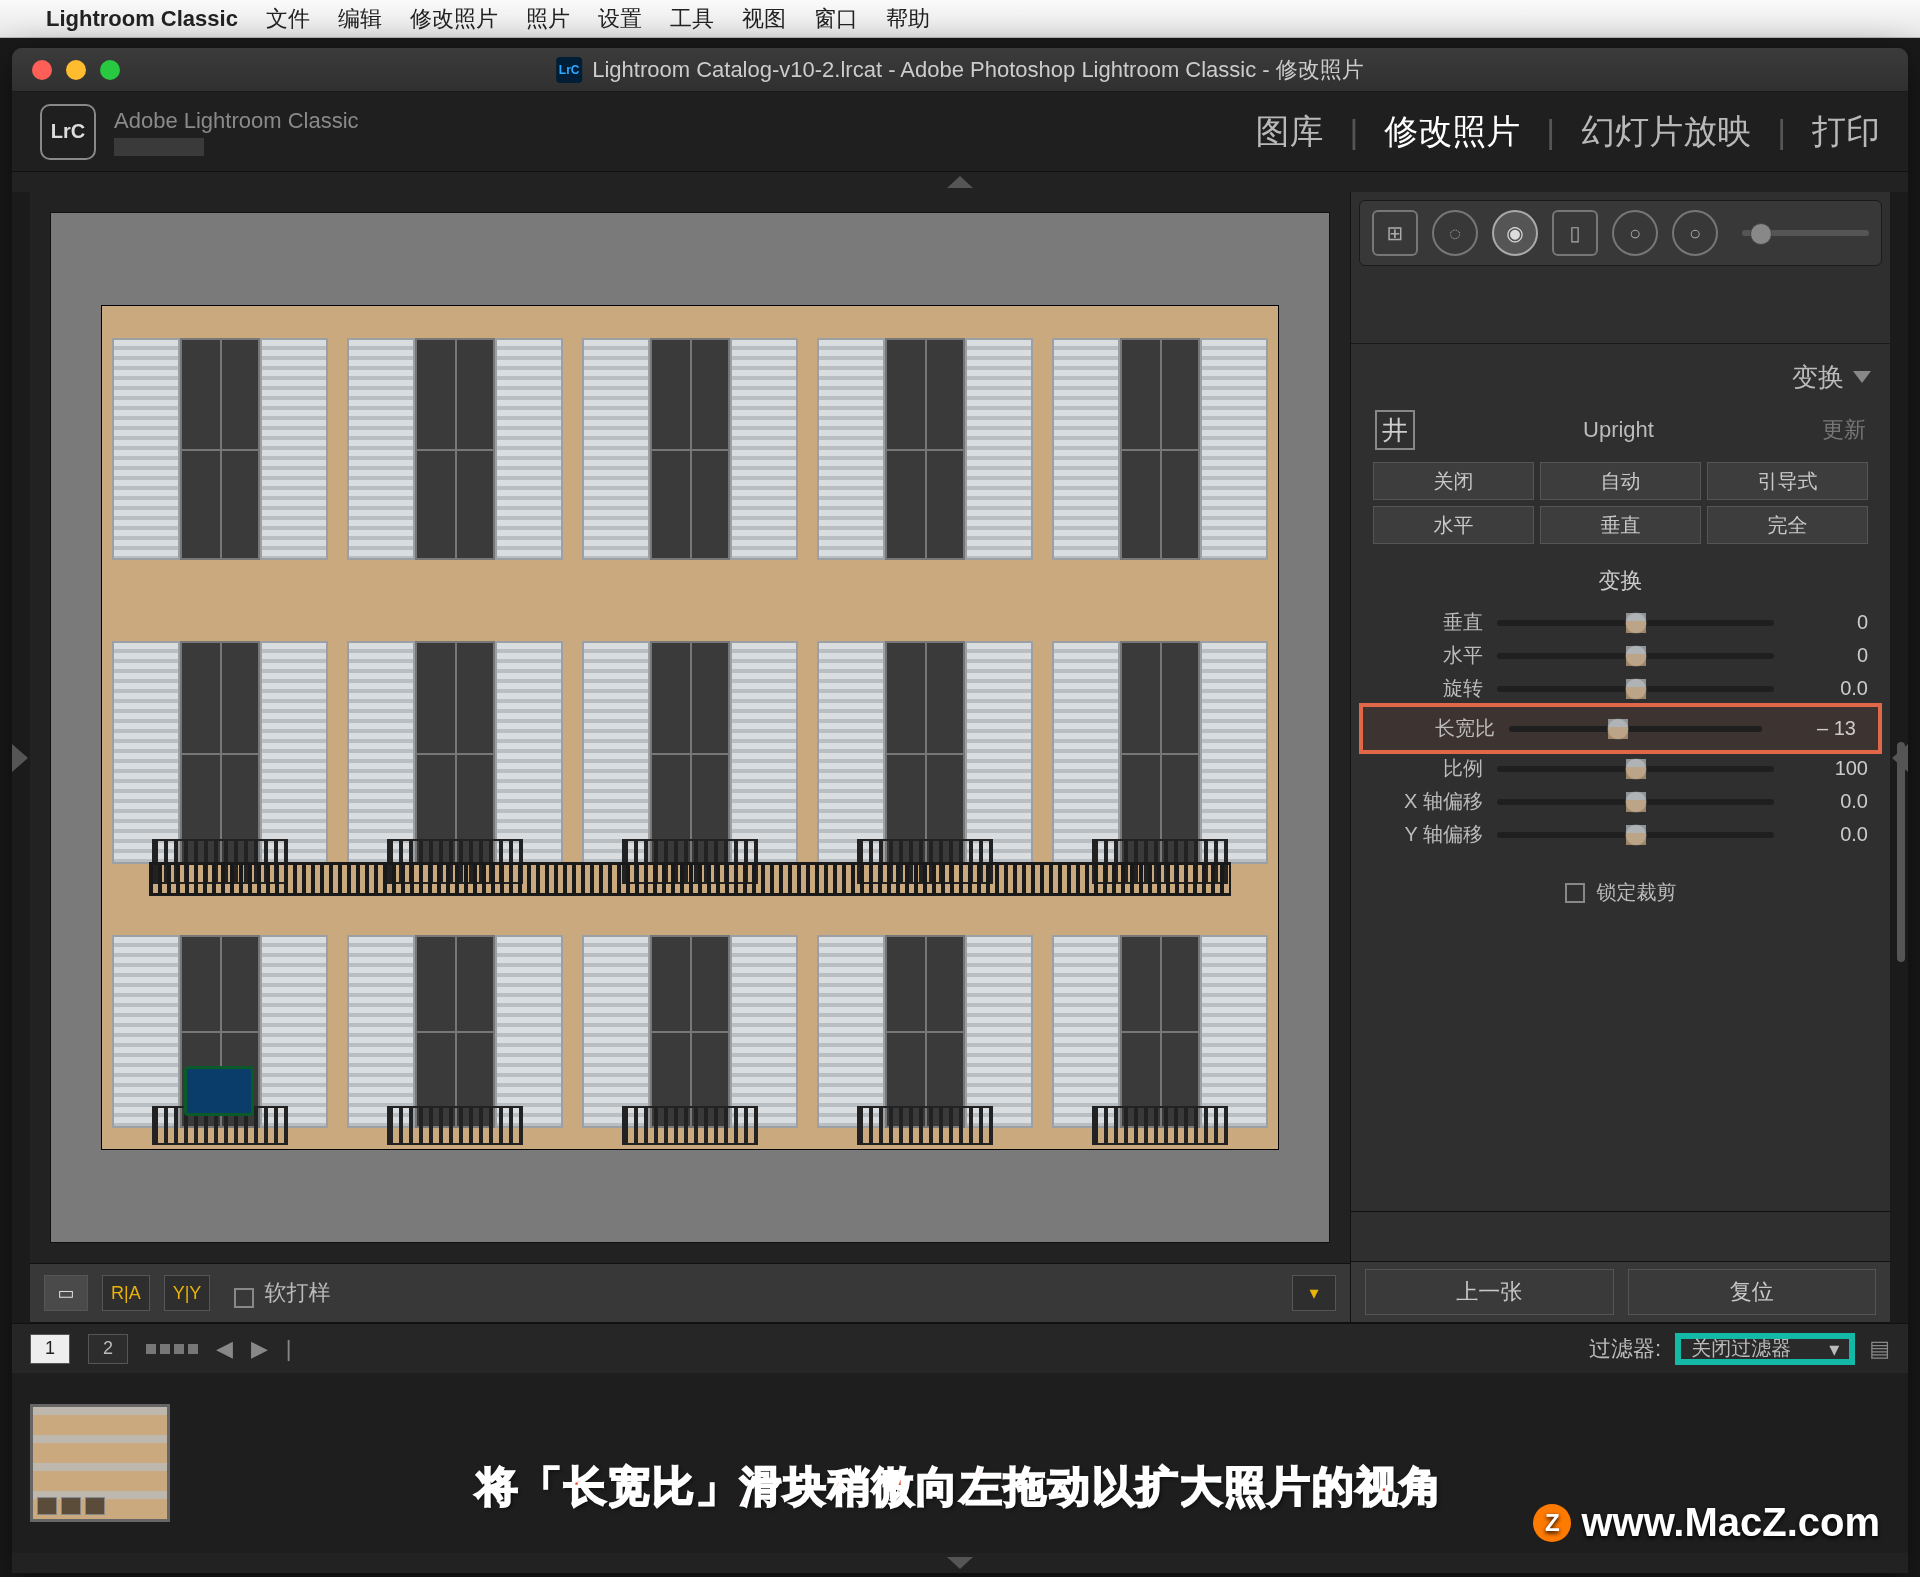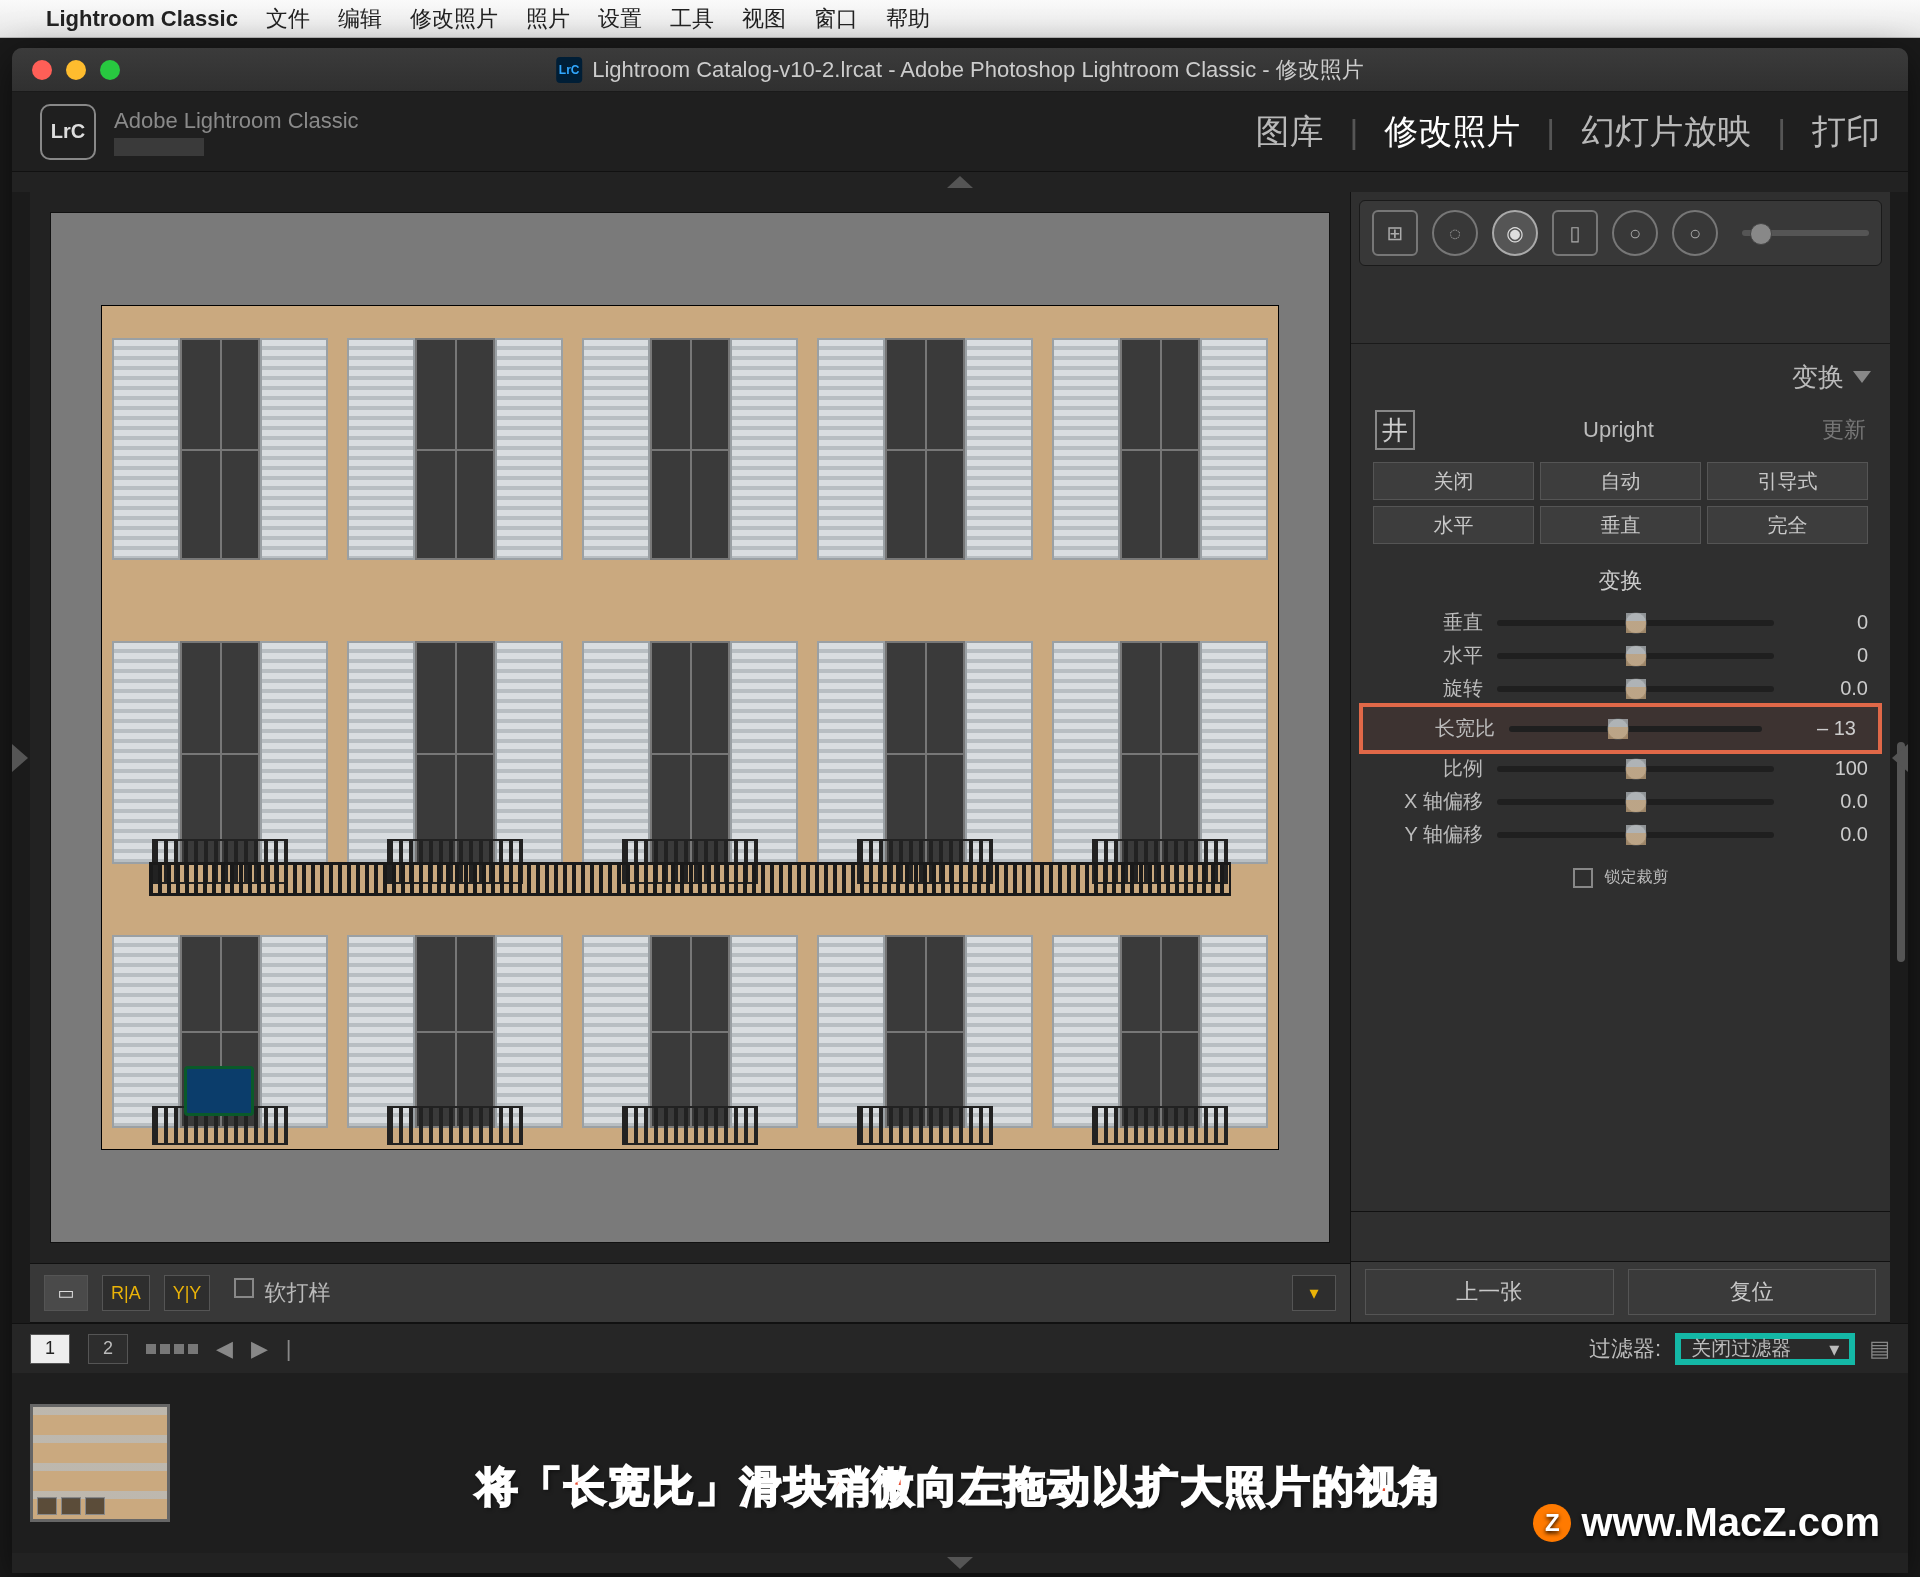--- a/index.html
+++ b/index.html
@@ -79,30 +79,30 @@
 .btn-grid button{height:38px;background:#3d3d3d;border:1px solid #555;color:#c8c8c8;font-size:20px;cursor:pointer;}
 
 .sub-head{color:#ccc;font-size:22px;text-align:center;margin:18px 0 10px;}
 .slider-row{display:flex;align-items:center;padding:3px 22px;gap:14px;color:#bbb;font-size:20px;}
 .slider-row .lbl{width:110px;text-align:right;}
 .slider-row .val{width:80px;text-align:right;color:#ccc;}
 .slider-track{flex:1;height:6px;background:#1f1f1f;border-radius:3px;position:relative;}
 .slider-track .thumb{position:absolute;top:-8px;width:22px;height:22px;border-radius:50%;background:#9a9a9a;border:1px solid #444;transform:translateX(-50%);}
 .slider-row.hl{outline:4px solid #e06848;background:rgba(224,104,72,0.08);padding-top:8px;padding-bottom:8px;margin:2px 12px;justify-content:flex-end;}
 
-.lock-row{display:flex;align-items:center;justify-content:center;gap:12px;color:#bbb;font-size:16px;margin-top:16px;}
+.lock-row{display:flex;align-items:center;justify-content:center;gap:12px;color:#bbb;font-size:20px;margin-top:28px;}
 .checkbox{width:20px;height:20px;border:2px solid #888;}
 
 .bottom-dots{height:50px;border-top:1px solid #111;margin-top:auto;}
 
 
 .under-bar { height: 60px; background: #383838; display: flex; align-items: center; padding: 0 14px; gap: 14px; border-top:1px solid #111; border-bottom:1px solid #111;}
 .ub-btn { height: 36px; min-width: 44px; border: 1px solid #555; background: #2e2e2e; color: #eab308; display:flex;align-items:center;justify-content:center;padding:0 8px;font-size:18px;}
 .ub-btn.active{background:#4a4a4a;color:#ddd;}
-.soft-proof{display:flex;align-items:flex-start;gap:10px;color:#bbb;font-size:22px;margin-left:10px;}
+.soft-proof{display:flex;align-items:flex-end;gap:10px;color:#bbb;font-size:22px;margin-left:10px;}
 .under-bar .spacer{flex:1;}
 .big-btn{flex:1;height:46px;background:#3a3a3a;border:1px solid #555;color:#c8c8c8;font-size:22px;}
 
 .under-bar-right{display:flex;gap:14px;padding:7px 14px;background:#383838;border-top:1px solid #111;border-bottom:1px solid #111;}
 
 
 .film-head{height:50px;background:#262626;display:flex;align-items:center;padding:0 18px;gap:18px;color:#bbb;font-size:22px;border-top:1px solid #111;}
 .film-head .num-btn{width:40px;height:30px;border:1px solid #555;background:#2d2d2d;display:flex;align-items:center;justify-content:center;font-size:18px;}
 .film-head .num-btn.active{background:#eee;color:#222;}
 .film-head .grid-ico{display:flex;gap:4px;}

